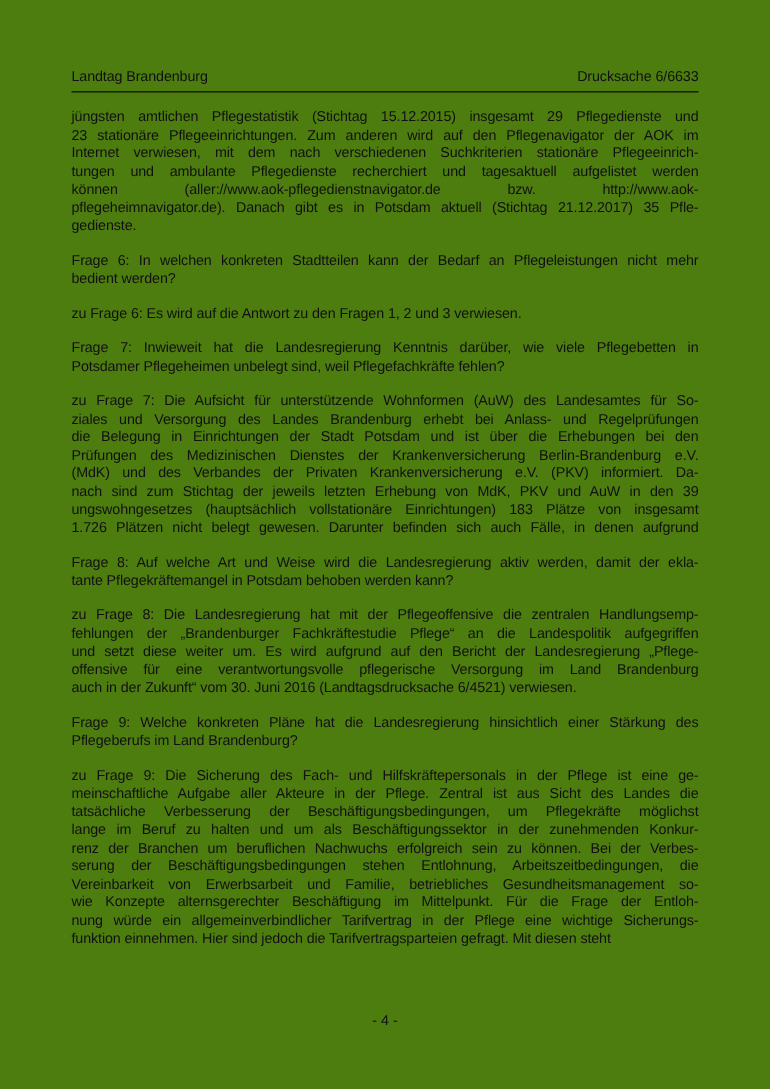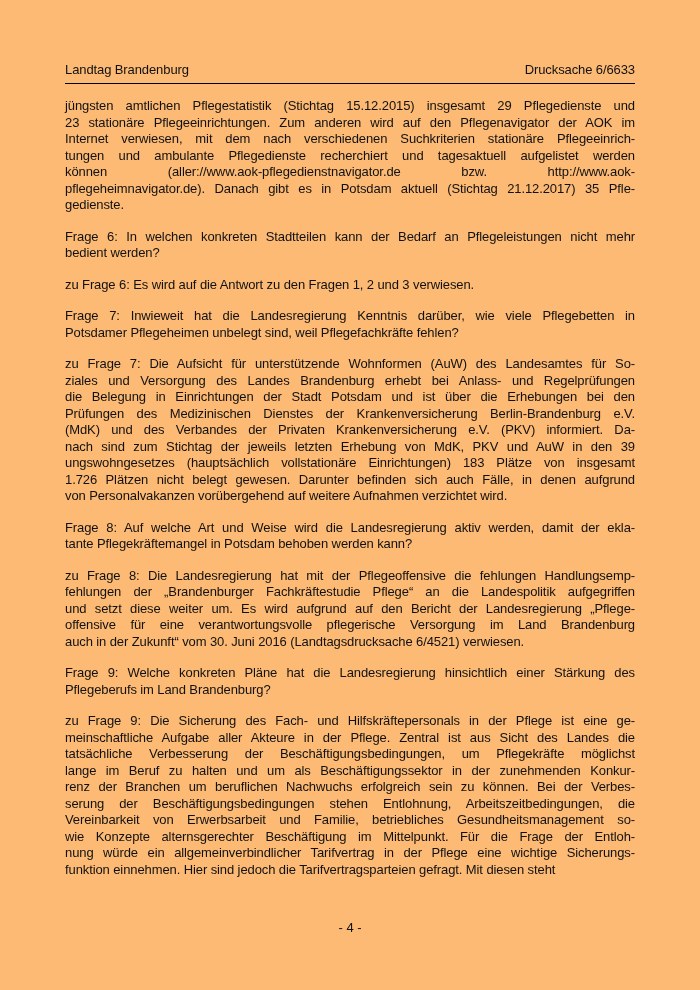--- a/index.html
+++ b/index.html
@@ -4,21 +4,21 @@
 <style>
   html, body {
     margin: 0;
     padding: 0;
     background: #ffffff;
   }
   .page {
     position: relative;
     width: 700px;
     height: 990px;
-    background: #fdba74;
+    background: #4d7c0f;
     color: #111111;
     font-family: "Liberation Sans", "DejaVu Sans", sans-serif;
     font-size: 13px;
     overflow: hidden;
   }
   .page-header {
     position: absolute;
     top: 62px;
     left: 65px;
     width: 570px;
@@ -94,28 +94,27 @@
       </div>
       <div class="paragraph">
         <div class="line">zu Frage 7: Die Aufsicht für unterstützende Wohnformen  (AuW) des Landesamtes für So-</div>
         <div class="line">ziales und Versorgung des Landes Brandenburg erhebt bei Anlass- und Regelprüfungen</div>
         <div class="line">die Belegung in Einrichtungen der Stadt Potsdam und ist über die Erhebungen bei den</div>
         <div class="line">Prüfungen des Medizinischen Dienstes der Krankenversicherung Berlin-Brandenburg e.V.</div>
         <div class="line">(MdK) und des Verbandes der Privaten Krankenversicherung e.V. (PKV) informiert. Da-</div>
         <div class="line">nach sind zum Stichtag der jeweils letzten Erhebung von MdK, PKV und AuW in den 39</div>
         <div class="line">ungswohngesetzes (hauptsächlich vollstationäre Einrichtungen) 183 Plätze von insgesamt</div>
         <div class="line">1.726 Plätzen nicht belegt gewesen. Darunter befinden sich auch Fälle, in denen aufgrund</div>
-        <div class="line last">von Personalvakanzen vorübergehend auf weitere Aufnahmen verzichtet wird.</div>
       </div>
       <div class="paragraph">
         <div class="line">Frage 8: Auf welche Art und Weise wird die Landesregierung aktiv werden, damit der ekla-</div>
         <div class="line last">tante Pflegekräftemangel in Potsdam behoben werden kann?</div>
       </div>
       <div class="paragraph">
-        <div class="line">zu Frage 8: Die Landesregierung hat mit der Pflegeoffensive die fehlungen Handlungsemp-</div>
+        <div class="line">zu Frage 8: Die Landesregierung hat mit der Pflegeoffensive die zentralen Handlungsemp-</div>
         <div class="line">fehlungen der „Brandenburger Fachkräftestudie Pflege“ an die Landespolitik aufgegriffen</div>
         <div class="line">und setzt diese weiter um. Es wird aufgrund auf den Bericht der Landesregierung „Pflege-</div>
         <div class="line">offensive für eine verantwortungsvolle pflegerische Versorgung im Land Brandenburg</div>
         <div class="line last">auch in der Zukunft“ vom 30. Juni 2016 (Landtagsdrucksache 6/4521) verwiesen.</div>
       </div>
       <div class="paragraph">
         <div class="line">Frage 9: Welche konkreten Pläne hat die Landesregierung hinsichtlich einer Stärkung des</div>
         <div class="line last">Pflegeberufs im Land Brandenburg?</div>
       </div>
       <div class="paragraph">

